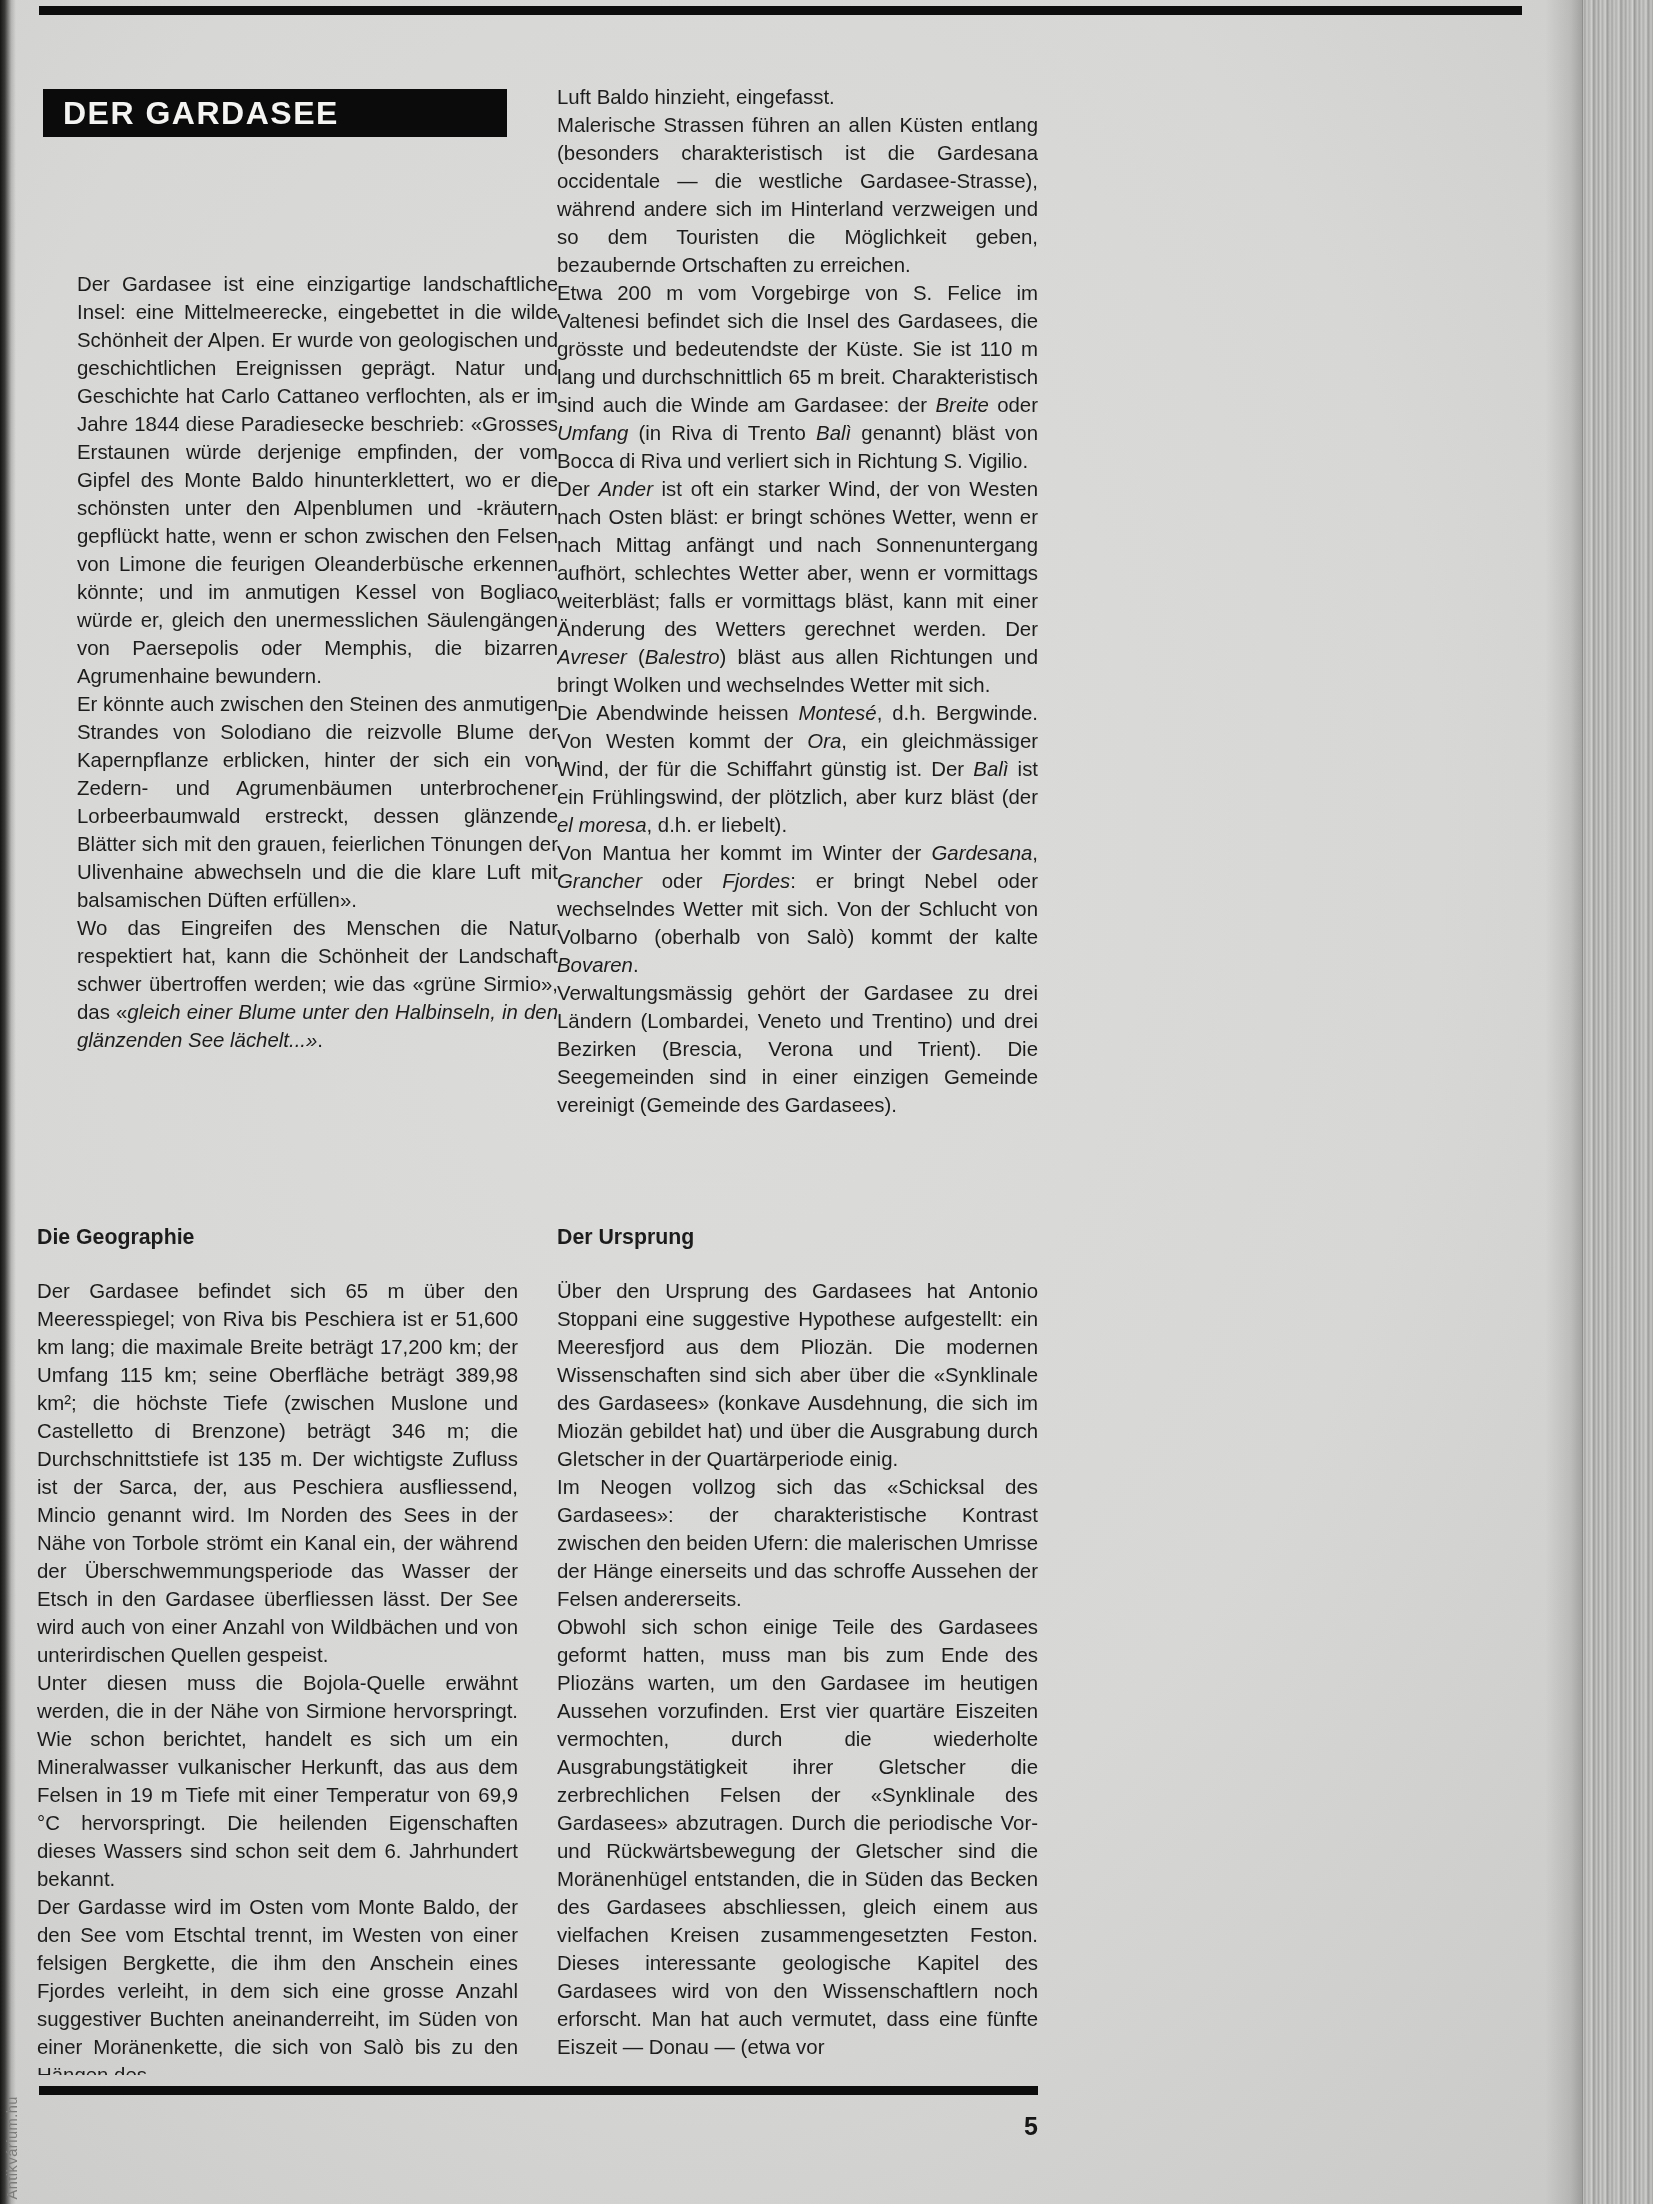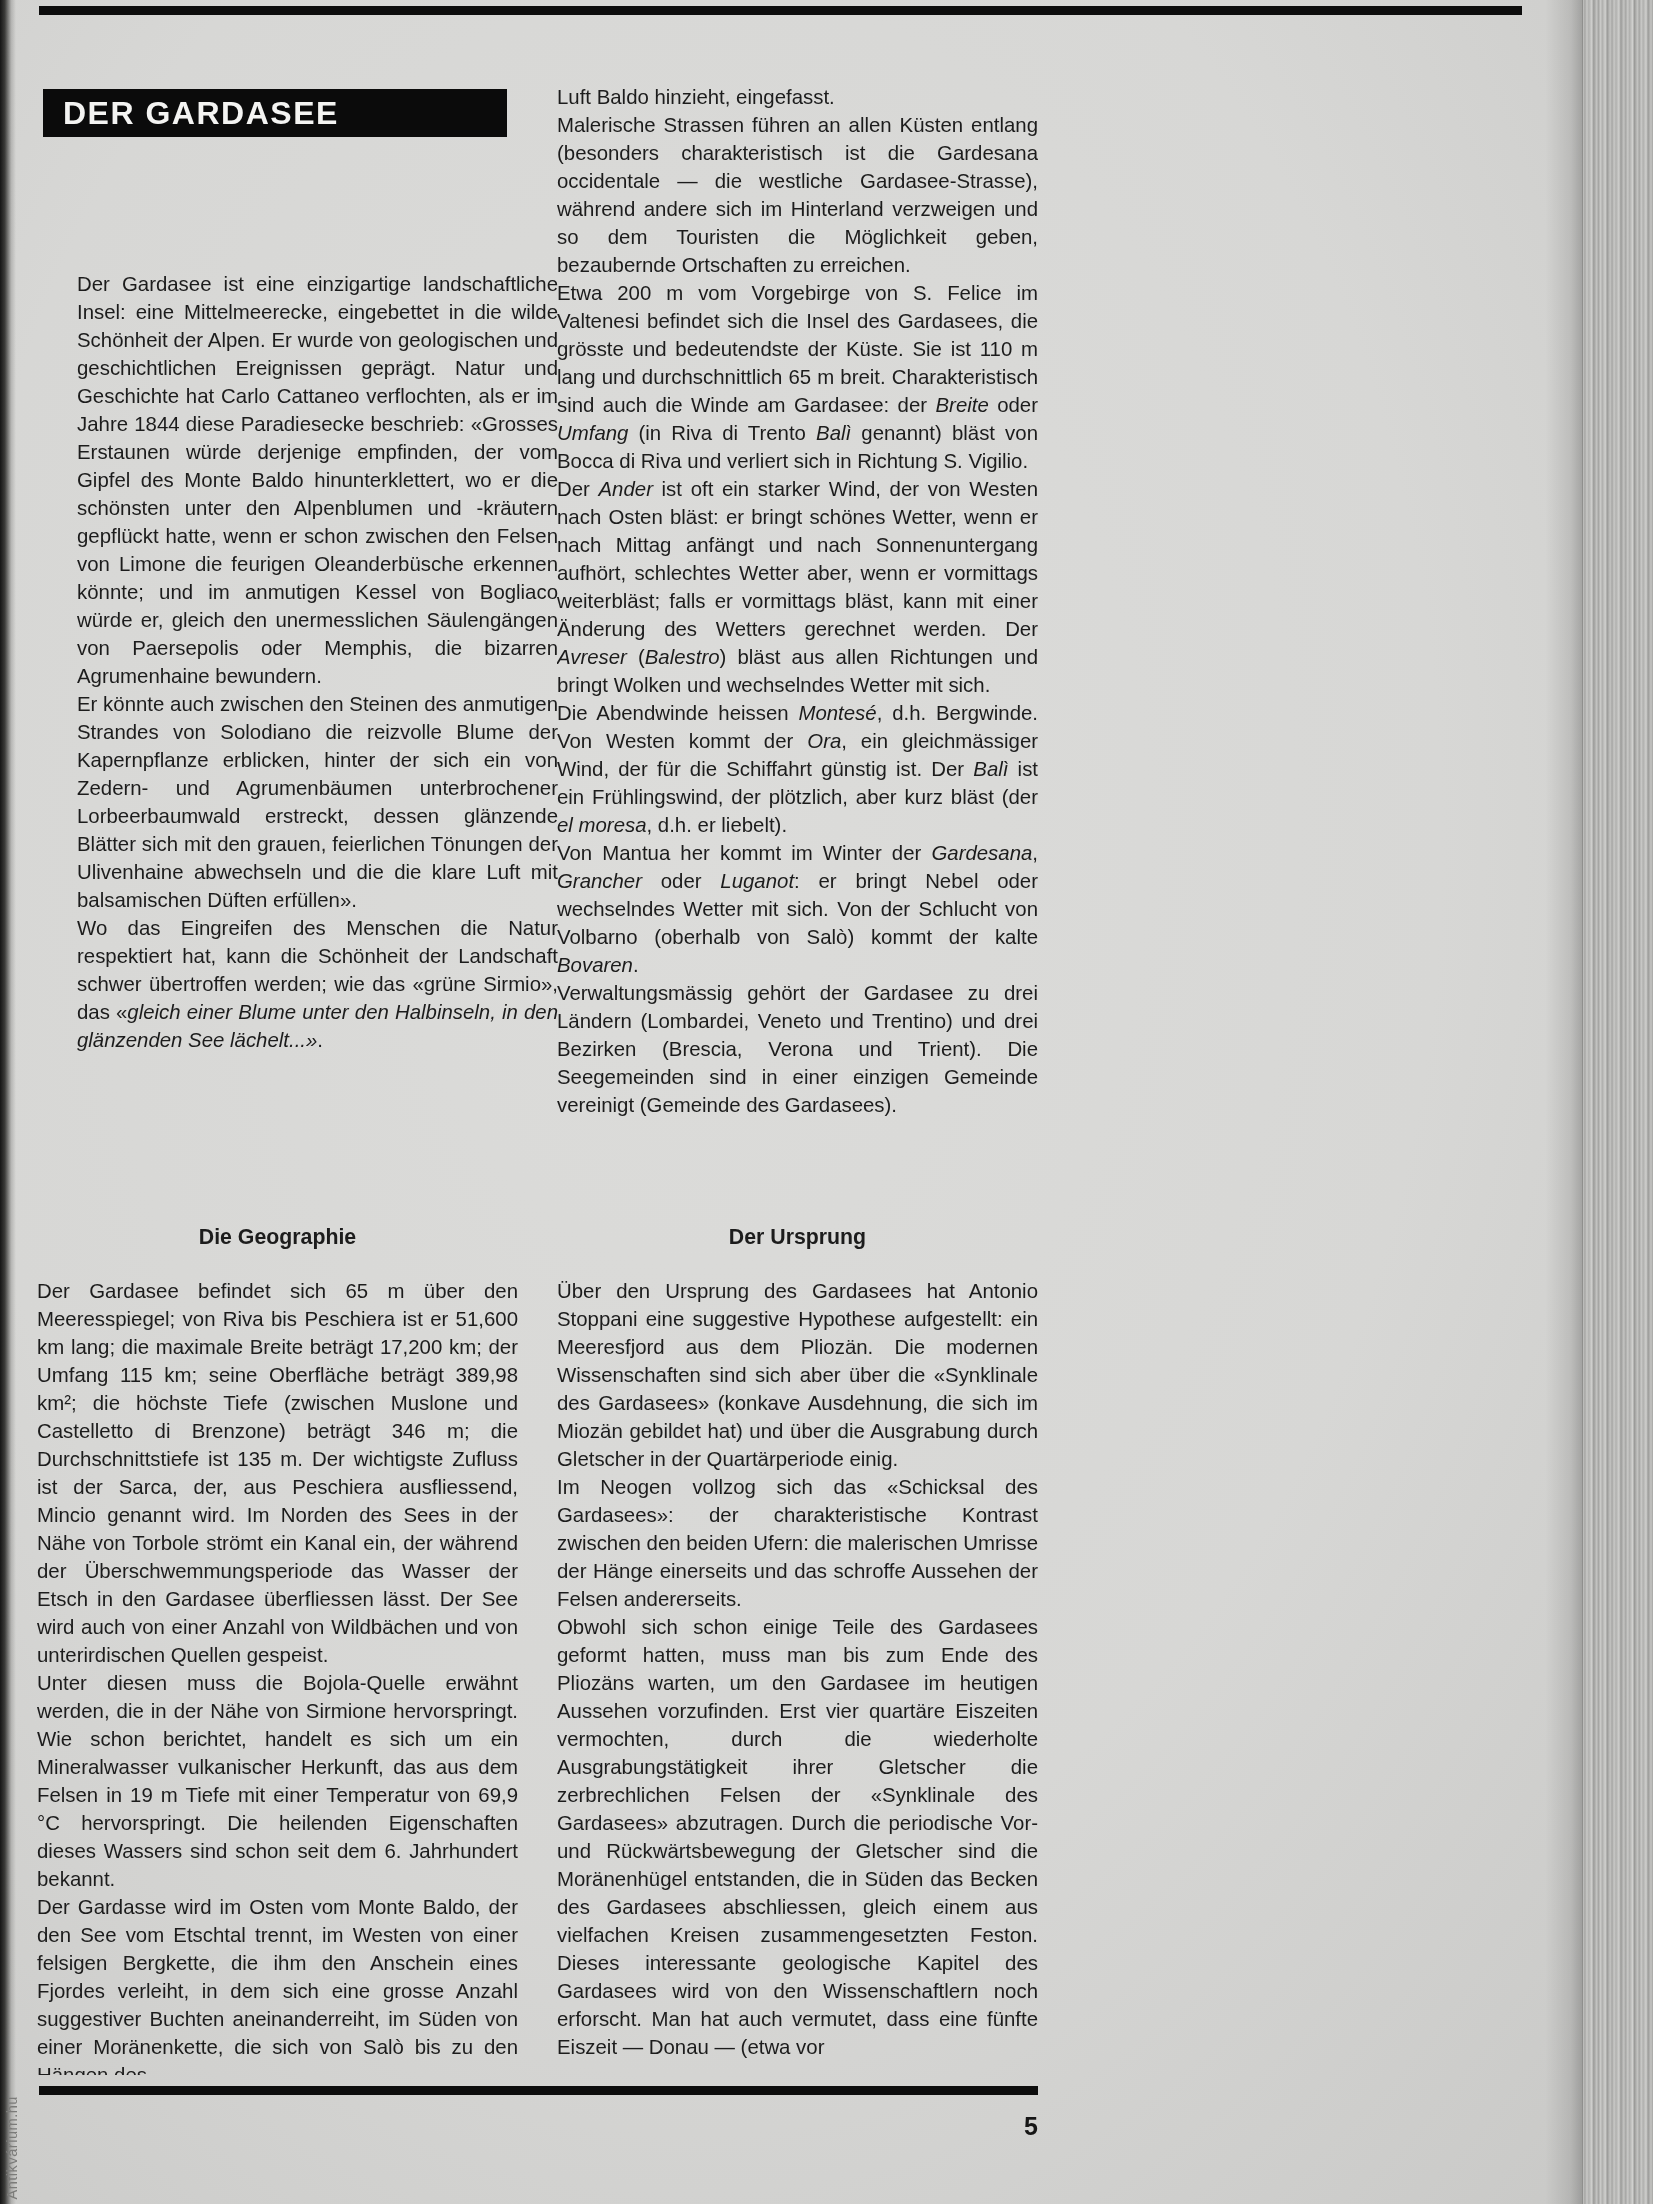--- a/index.html
+++ b/index.html
@@ -23,21 +23,21 @@
     position:absolute; width:481px;
     font-size:20.4px; line-height:28px; text-align:justify;
     hyphens:auto; -webkit-hyphens:auto;
   }
   .col p { margin:0; padding:0; }
   .intro     { left:37px;  top:270px;  max-height:922px;  overflow:hidden;margin-left:40px; }
   .geo       { left:37px;  top:1223px; }
   .right-top { left:557px; top:83px;   max-height:1098px; overflow:hidden; }
   .ursprung  { left:557px; top:1223px; }
   .section-body { max-height:798px; overflow:hidden; }
-  h2.section-heading { font-size:21.3px; font-weight:bold; margin:0 0 26px 0; line-height:28px; text-align:center; }
+  h2.section-heading { font-size:21.3px; font-weight:bold; margin:0 0 26px 0; line-height:28px; text-align:left; }
   .page-number {
     position:absolute; left:559px; top:2112px; width:479px;
     text-align:right; font-size:25px; font-weight:bold; color:#161616;
   }
   .watermark {
     position:absolute; left:3.9px; bottom:5.8px;
     writing-mode:vertical-rl; transform:rotate(180deg);
     font-size:14.6px; color:#7b7b79; letter-spacing:0.5px;
   }
   .edge-left {
@@ -85,21 +85,21 @@
         <p>Der Gardasse wird im Osten vom Monte Baldo, der den See vom Etschtal trennt, im Westen von einer felsigen Bergkette, die ihm den Anschein eines Fjordes verleiht, in dem sich eine grosse Anzahl suggestiver Buchten aneinanderreiht, im Süden von einer Moränenkette, die sich von Salò bis zu den Hängen des</p>
       </div>
   </div>
 
   <div class="col right-top" lang="de">
       <p>Luft Baldo hinzieht, eingefasst.</p>
       <p>Malerische Strassen führen an allen Küsten entlang (besonders charakteristisch ist die Gardesana occidentale — die westliche Gardasee-Strasse), während andere sich im Hinterland verzweigen und so dem Touristen die Möglichkeit geben, bezaubernde Ortschaften zu erreichen.</p>
       <p>Etwa 200 m vom Vorgebirge von S. Felice im Valtenesi befindet sich die Insel des Gardasees, die grösste und bedeutendste der Küste. Sie ist 110 m lang und durchschnittlich 65 m breit. Charakteristisch sind auch die Winde am Gardasee: der <i>Breite</i> oder <i>Umfang</i> (in Riva di Trento <i>Balì</i> genannt) bläst von Bocca di Riva und verliert sich in Richtung S. Vigilio.</p>
       <p>Der <i>Ander</i> ist oft ein starker Wind, der von Westen nach Osten bläst: er bringt schönes Wetter, wenn er nach Mittag anfängt und nach Sonnenuntergang aufhört, schlechtes Wetter aber, wenn er vormittags weiterbläst; falls er vormittags bläst, kann mit einer Änderung des Wetters gerechnet werden. Der <i>Avreser</i> (<i>Balestro</i>) bläst aus allen Richtungen und bringt Wolken und wechselndes Wetter mit sich.</p>
       <p>Die Abendwinde heissen <i>Montesé</i>, d.h. Bergwinde. Von Westen kommt der <i>Ora</i>, ein gleichmässiger Wind, der für die Schiffahrt günstig ist. Der <i>Balì</i> ist ein Frühlingswind, der plötzlich, aber kurz bläst (der <i>el moresa</i>, d.h. er liebelt).</p>
-      <p>Von Mantua her kommt im Winter der <i>Gardesana</i>, <i>Grancher</i> oder <i>Luganot</i>: er bringt Nebel oder wechselndes Wetter mit sich. Von der Schlucht von Volbarno (oberhalb von Salò) kommt der kalte <i>Bovaren</i>.</p>
+      <p>Von Mantua her kommt im Winter der <i>Gardesana</i>, <i>Grancher</i> oder <i>Fjordes</i>: er bringt Nebel oder wechselndes Wetter mit sich. Von der Schlucht von Volbarno (oberhalb von Salò) kommt der kalte <i>Bovaren</i>.</p>
       <p>Verwaltungsmässig gehört der Gardasee zu drei Ländern (Lombardei, Veneto und Trentino) und drei Bezirken (Brescia, Verona und Trient). Die Seegemeinden sind in einer einzigen Gemeinde vereinigt (Gemeinde des Gardasees).</p>
     </div>
 
   <div class="col ursprung" lang="de">
     <h2 class="section-heading">Der Ursprung</h2>
     <div class="section-body">
         <p>Über den Ursprung des Gardasees hat Antonio Stoppani eine suggestive Hypothese aufgestellt: ein Meeresfjord aus dem Pliozän. Die modernen Wissenschaften sind sich aber über die «Synklinale des Gardasees» (konkave Ausdehnung, die sich im Miozän gebildet hat) und über die Ausgrabung durch Gletscher in der Quartärperiode einig.</p>
         <p>Im Neogen vollzog sich das «Schicksal des Gardasees»: der charakteristische Kontrast zwischen den beiden Ufern: die malerischen Umrisse der Hänge einerseits und das schroffe Aussehen der Felsen andererseits.</p>
         <p>Obwohl sich schon einige Teile des Gardasees geformt hatten, muss man bis zum Ende des Pliozäns warten, um den Gardasee im heutigen Aussehen vorzufinden. Erst vier quartäre Eiszeiten vermochten, durch die wiederholte Ausgrabungstätigkeit ihrer Gletscher die zerbrechlichen Felsen der «Synklinale des Gardasees» abzutragen. Durch die periodische Vor- und Rückwärtsbewegung der Gletscher sind die Moränenhügel entstanden, die in Süden das Becken des Gardasees abschliessen, gleich einem aus vielfachen Kreisen zusammengesetzten Feston. Dieses interessante geologische Kapitel des Gardasees wird von den Wissenschaftlern noch erforscht. Man hat auch vermutet, dass eine fünfte Eiszeit — Donau — (etwa vor</p>
       </div>

